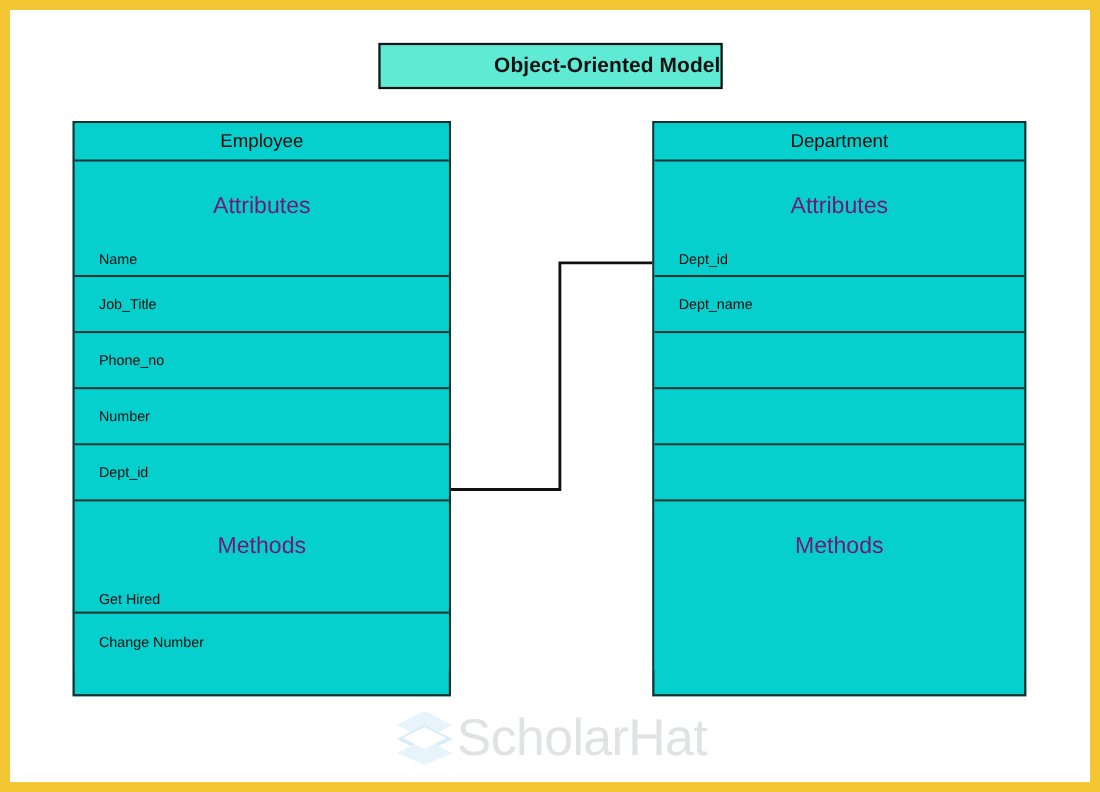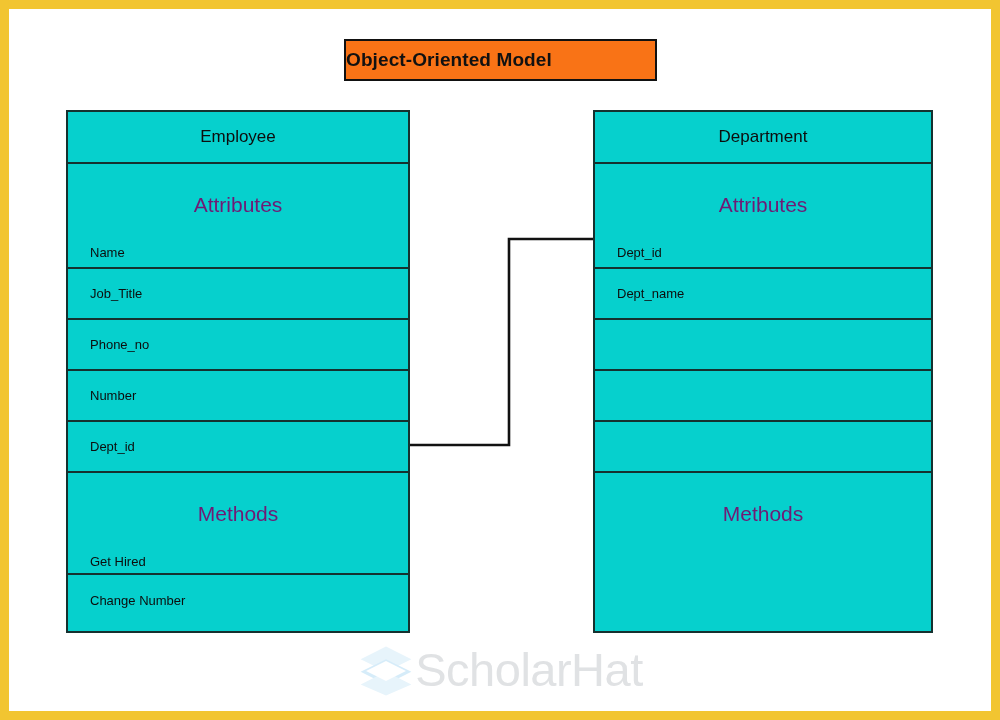--- a/index.html
+++ b/index.html
@@ -30,25 +30,25 @@
   .frame-left   { left: 0;  top: 0;    width: 9px;   height: 720px; }
   .frame-right  { right: 0; top: 0;    width: 9px;   height: 720px; }
 
   
   #title-banner {
     position: absolute;
     left: 344px;
     top: 39px;
     width: 313px;
     height: 42px;
-    background: #f97316;
+    background: #5eead4;
     border: 2px solid #111111;
     display: flex;
     align-items: center;
-    justify-content: flex-start;
+    justify-content: flex-end;
     z-index: 20;
   }
   #title-banner .title-text {
     font-size: 19px;
     font-weight: bold;
     color: #111111;
     letter-spacing: 0.1px;
     white-space: nowrap;
   }
 
@@ -69,21 +69,21 @@
     border-bottom: 2px solid #15312f;
     background: #06d0cd;
   }
   .entity-row:last-child { border-bottom: none; }
 
   
   .row-title {
     display: flex;
     align-items: center;
     justify-content: center;
-    height: 52px;
+    height: 35px;
   }
   .row-title .cell-text {
     font-size: 17px;
     color: #0d0d0d;
   }
 
   
   .row-section {
     height: 105px;
     padding: 0;

